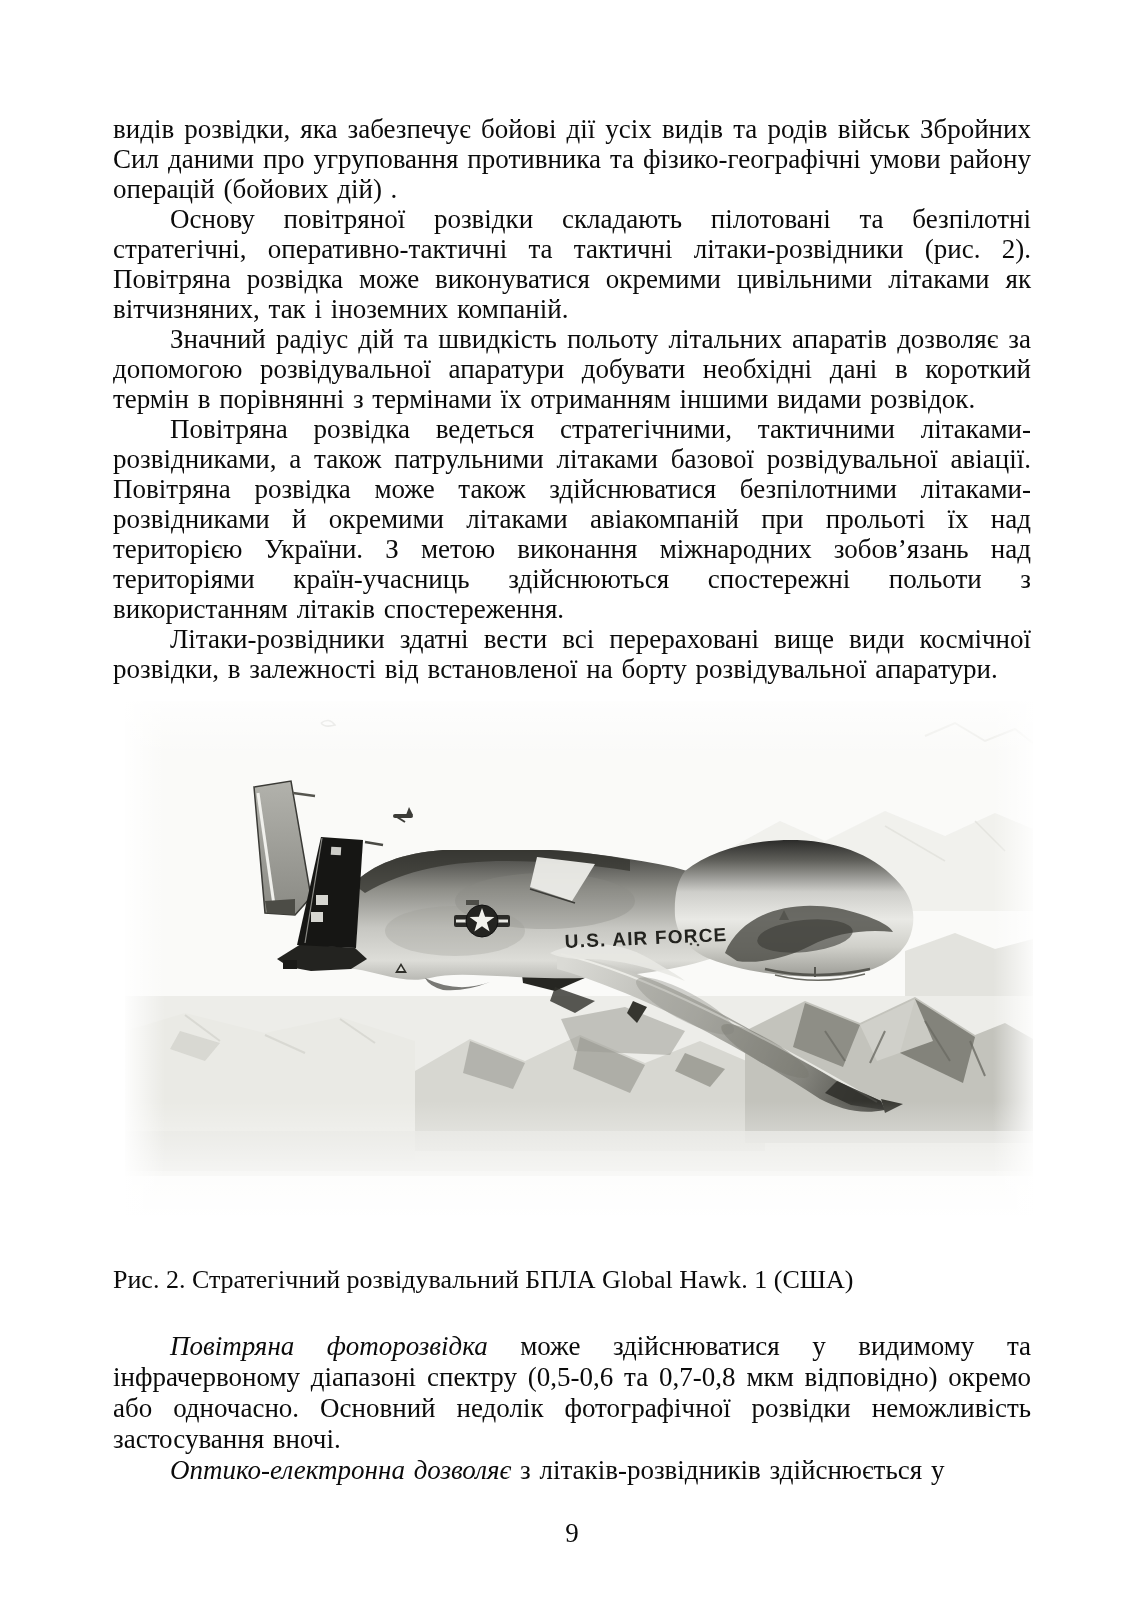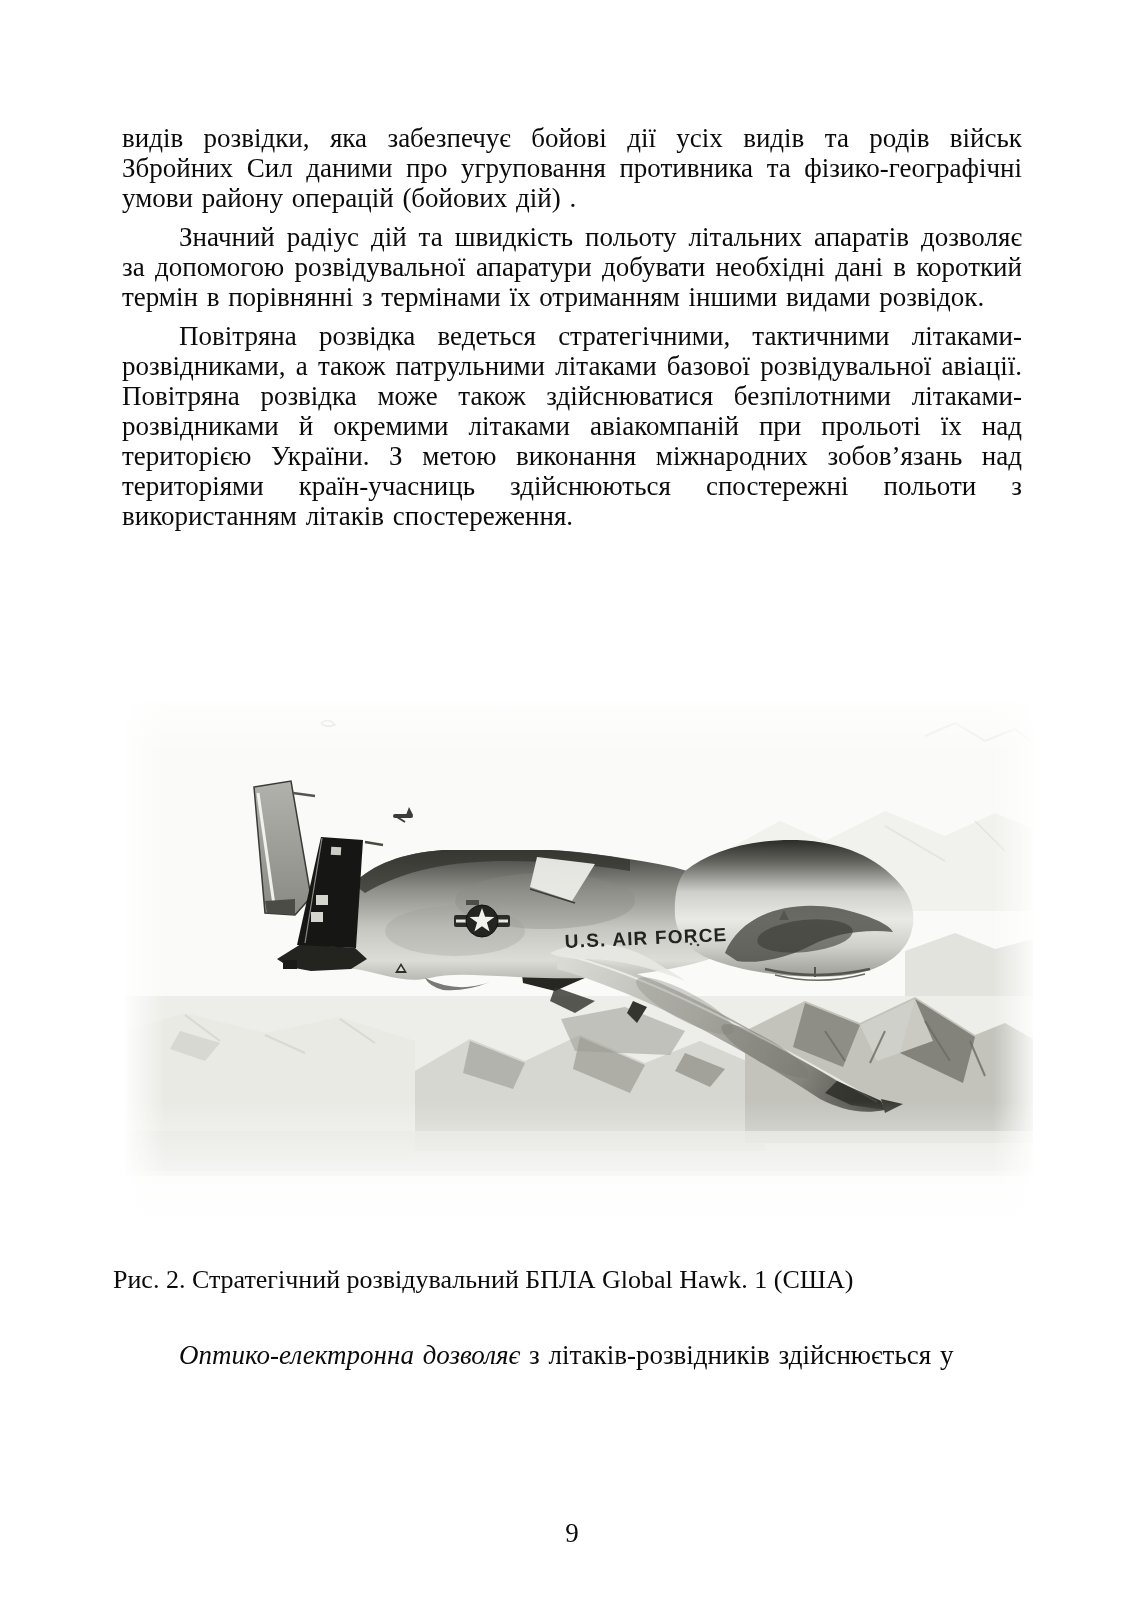--- a/index.html
+++ b/index.html
@@ -11,21 +11,21 @@
     position:relative;
     overflow:hidden;
   }
   .page { position:absolute; inset:0; }
   .body-text {
     position:absolute; left:113px; width:918px;
     font-size:27px; text-align:justify; word-spacing:2px;
   }
   .body-text.upper { top:114px; line-height:30px; }
   .body-text.lower { top:1331px; line-height:31px; }
-  .body-text p { margin:9px; text-indent:57px; }
+  .body-text p { margin:0; text-indent:57px; }
   .body-text p.cont { text-indent:0; }
   .body-text em { font-style:italic; }
   .figure-photo {
     position:absolute; left:125px; top:701px; width:908px; height:514px;
     margin:0;
   }
   .figure-photo svg { display:block; width:908px; height:514px; }
   .figure-caption {
     position:absolute; left:113px; top:1265px; width:918px;
     text-align:left; font-size:26px; white-space:nowrap;
@@ -35,22 +35,24 @@
     text-align:center; font-size:27px;
   }
 </style>
 </head>
 <body>
 
 <div class="page">
 
   <div class="body-text upper">
     <p class="cont">видів розвідки, яка забезпечує бойові дії усіх видів та родів військ Збройних Сил даними про угруповання противника та фізико-географічні умови району операцій (бойових дій) .</p>
+    <p>Основу повітряної розвідки складають пілотовані та безпілотні стратегічні, оперативно-тактичні та тактичні літаки-розвідники (рис. 2). Повітряна розвідка може виконуватися окремими цивільними літаками як вітчизняних, так і іноземних компаній.</p>
     <p>Значний радіус дій та швидкість польоту літальних апаратів дозволяє за допомогою розвідувальної апаратури добувати необхідні дані в короткий термін в порівнянні з термінами їх отриманням іншими видами розвідок.</p>
     <p>Повітряна розвідка ведеться стратегічними, тактичними літаками-розвідниками, а також патрульними літаками базової розвідувальної авіації. Повітряна розвідка може також здійснюватися безпілотними літаками-розвідниками й окремими літаками авіакомпаній при прольоті їх над територією України. З метою виконання міжнародних зобов’язань над територіями країн-учасниць здійснюються спостережні польоти з використанням літаків спостереження.</p>
+    <p>Літаки-розвідники здатні вести всі перераховані вище види космічної розвідки, в залежності від встановленої на борту розвідувальної апаратури.</p>
   </div>
 
   <figure class="figure-photo">
     <svg viewBox="0 0 908 514" xmlns="http://www.w3.org/2000/svg">
       <defs>
         <linearGradient id="bodyG" x1="0" y1="0" x2="0" y2="1">
           <stop offset="0" stop-color="#3f3f3c"></stop>
           <stop offset="0.3" stop-color="#8e8e88"></stop>
           <stop offset="0.6" stop-color="#c7c7c2"></stop>
           <stop offset="0.85" stop-color="#ddddd8"></stop>
@@ -223,18 +225,19 @@
       <rect x="0" y="400" width="908" height="114" fill="url(#fadeB)"></rect>
       <rect x="0" y="0" width="40" height="514" fill="url(#fadeL)"></rect>
       <rect x="868" y="0" width="40" height="514" fill="url(#fadeR)"></rect>
       <rect x="0" y="0" width="908" height="55" fill="url(#fadeT)"></rect>
     </svg>
   </figure>
 
   <div class="figure-caption">Рис. 2. Стратегічний розвідувальний БПЛА  Global Hawk. 1 (США)</div>
 
   <div class="body-text lower">
+    <p><em>Повітряна фоторозвідка</em><span> може здійснюватися у видимому та інфрачервоному діапазоні спектру (0,5-0,6 та 0,7-0,8 мкм відповідно) окремо або одночасно. Основний недолік фотографічної розвідки неможливість застосування вночі.</span></p>
     <p><em>Оптико-електронна дозволяє</em><span> з літаків-розвідників здійснюється у</span></p>
   </div>
 
   <div class="page-number">9</div>
 
 </div>
 
 </body></html>

